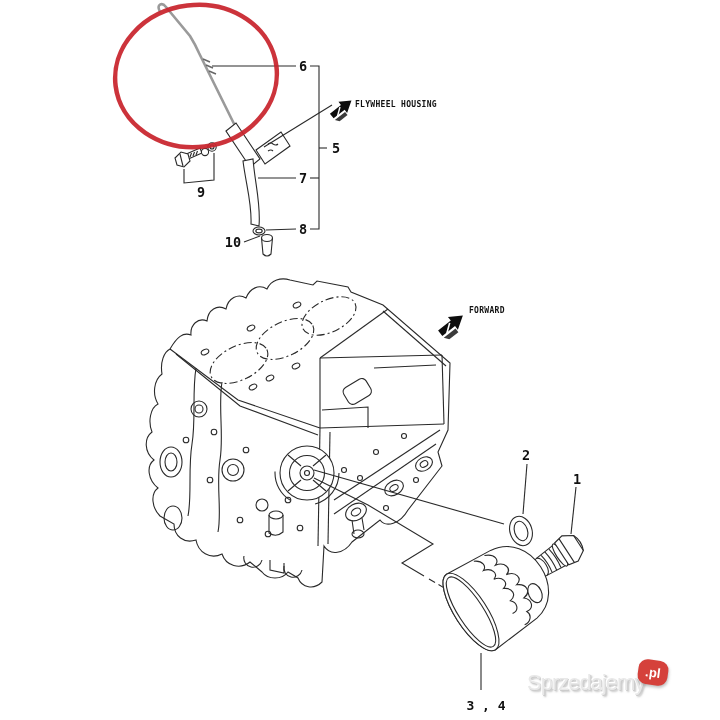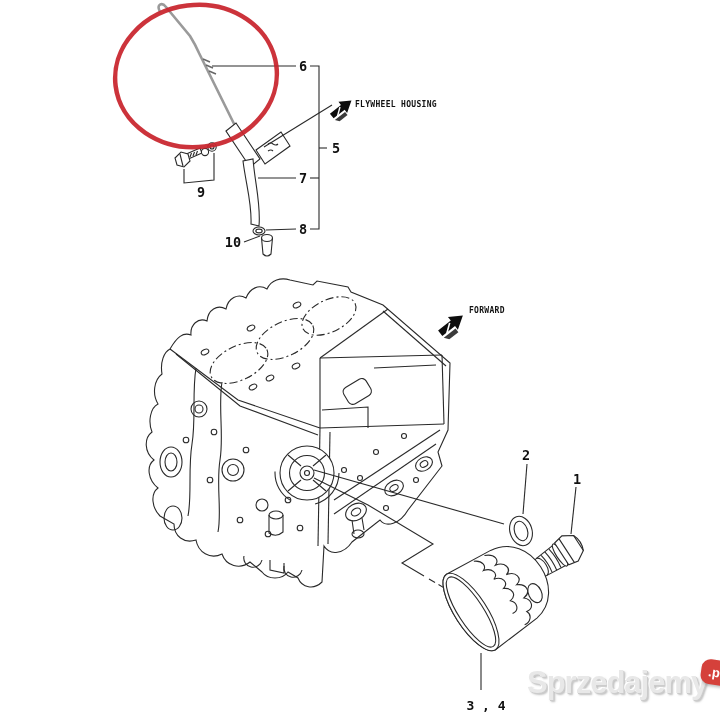--- a/index.html
+++ b/index.html
@@ -4,21 +4,21 @@
 <style>
   html,body{margin:0;padding:0;background:#fff;}
   .canvas{position:relative;width:720px;height:720px;background:#ffffff;overflow:hidden;
           font-family:"DejaVu Sans Mono",monospace;}
   svg{position:absolute;left:0;top:0;}
   .ln{stroke:#2a2a2a;stroke-width:1.1;fill:none;}
   .lnf{stroke:#2a2a2a;stroke-width:1.1;fill:#ffffff;}
   .callout{font:700 13.5px "DejaVu Sans Mono",monospace;fill:#111;}
   .smalllabel{font:700 8px "DejaVu Sans Mono",monospace;fill:#111;letter-spacing:.3px;}
   .watermark{position:absolute;left:527px;top:666px;display:flex;align-items:flex-start;z-index:5;}
-  .wm-text{font-family:"Liberation Sans",sans-serif;font-weight:700;font-size:31px;line-height:34px;
+  .wm-text{font-family:"Liberation Sans",sans-serif;font-weight:400;font-size:22px;line-height:34px;
            color:#e8e8e8;letter-spacing:-1px;
            text-shadow:-1px -1px 0 #ffffff,1px 1px 0 #cccccc,2px 2px 2px rgba(140,140,140,.55);}
   .wm-badge{font-family:"Liberation Sans",sans-serif;font-weight:700;font-size:13px;color:#fff;
             background:#d5413b;width:30px;height:25px;border-radius:9px;display:flex;
             align-items:center;justify-content:center;transform:rotate(8deg);
             margin:-6px 0 0 -6px;box-shadow:1px 2px 3px rgba(120,120,120,.45);}
 </style>
 </head>
 <body>
 

